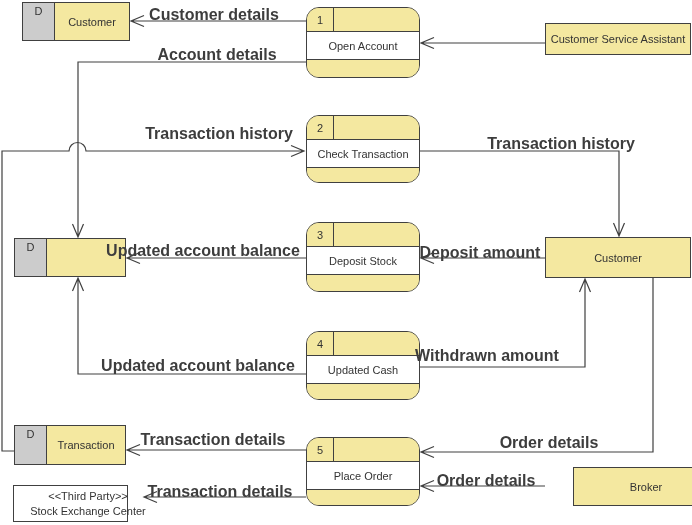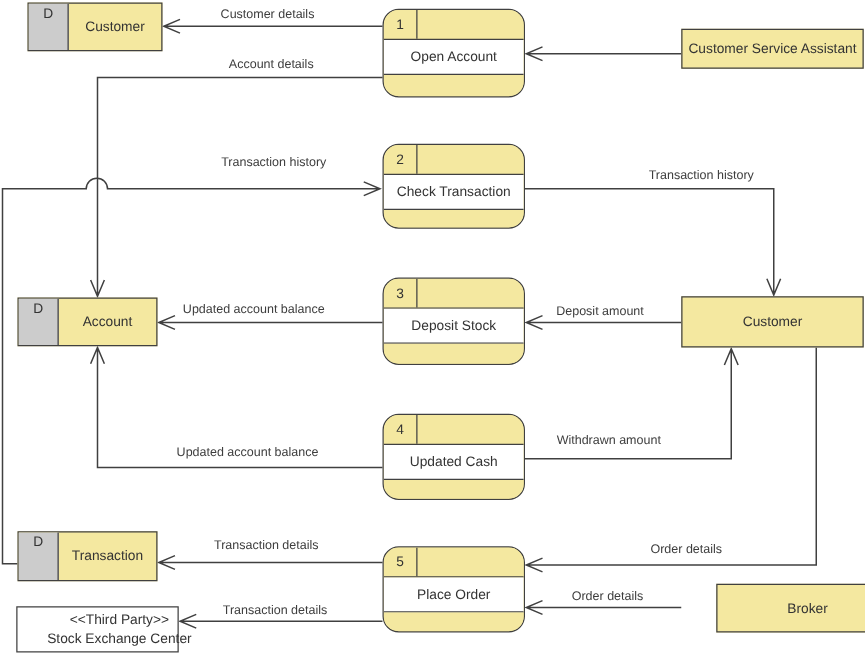--- a/index.html
+++ b/index.html
@@ -36,22 +36,23 @@
     position:absolute;box-sizing:border-box;border:1.6px solid #404040;background:#f4e8a0;
     display:flex;align-items:center;justify-content:center;font-size:11px;color:#333;white-space:nowrap;
   }
   
   .third-party{
     position:absolute;box-sizing:border-box;border:1.4px solid #404040;background:#ffffff;
     display:flex;flex-direction:column;align-items:center;justify-content:center;
     font-size:11px;line-height:15px;color:#333;text-align:center;white-space:nowrap;
   }
   .flow-label{
-    position:absolute;font-size:10px;color:#3d3d3d;white-space:nowrap;
+    position:absolute;font-size:16px;color:#3d3d3d;white-space:nowrap;
     transform:translateX(-50%);
+    font-weight:bold;
   }
 </style>
 </head>
 <body>
 
 <div class="canvas">
 
   <svg class="connectors" viewBox="0 0 692 525">
     <path d="M306 21 H131 M144 15.5 L131 21 L144 26.5"></path>
     <path d="M306 62 H78 V237 M72.5 224 L78 237 L83.5 224"></path>
@@ -71,21 +72,20 @@
   <div class="store" style="left:22px;top:2px;width:108px;height:39px;">
     <div class="store-id">
         <span>D</span>
       </div>
     <div class="store-name">Customer</div>
   </div>
   <div class="store" style="left:14px;top:238px;width:112px;height:39px;">
     <div class="store-id">
         <span>D</span>
       </div>
-    <div class="store-name">Account</div>
   </div>
   <div class="store" style="left:14px;top:425px;width:112px;height:40px;">
     <div class="store-id">
         <span>D</span>
       </div>
     <div class="store-name">Transaction</div>
   </div>
 
   <div class="process" style="top:7px;height:71px;">
     <div class="p-top">
@@ -126,21 +126,21 @@
   <div class="entity" style="left:545px;top:23px;width:146px;height:32px;">
     <span>Customer Service Assistant</span>
   </div>
   <div class="entity" style="left:545px;top:237px;width:146px;height:41px;">
     <span>Customer</span>
   </div>
   <div class="entity" style="left:545px;top:467px;width:146px;height:39px;margin-left:28px;">
     <span>Broker</span>
   </div>
 
-  <div class="third-party" style="left:13px;top:485px;width:130px;height:37px;padding-left:35px;">
+  <div class="third-party" style="left:13px;top:485px;width:115px;height:37px;padding-left:35px;">
     <span>&lt;&lt;Third Party&gt;&gt;</span>
     <span>Stock Exchange Center</span>
   </div>
 
   <div class="flow-label" style="left:214px;top:6px;">Customer details</div>
   <div class="flow-label" style="left:217px;top:46px;">Account details</div>
   <div class="flow-label" style="left:219px;top:125px;">Transaction history</div>
   <div class="flow-label" style="left:561px;top:135px;">Transaction history</div>
   <div class="flow-label" style="left:203px;top:242px;">Updated account balance</div>
   <div class="flow-label" style="left:480px;top:244px;">Deposit amount</div>

